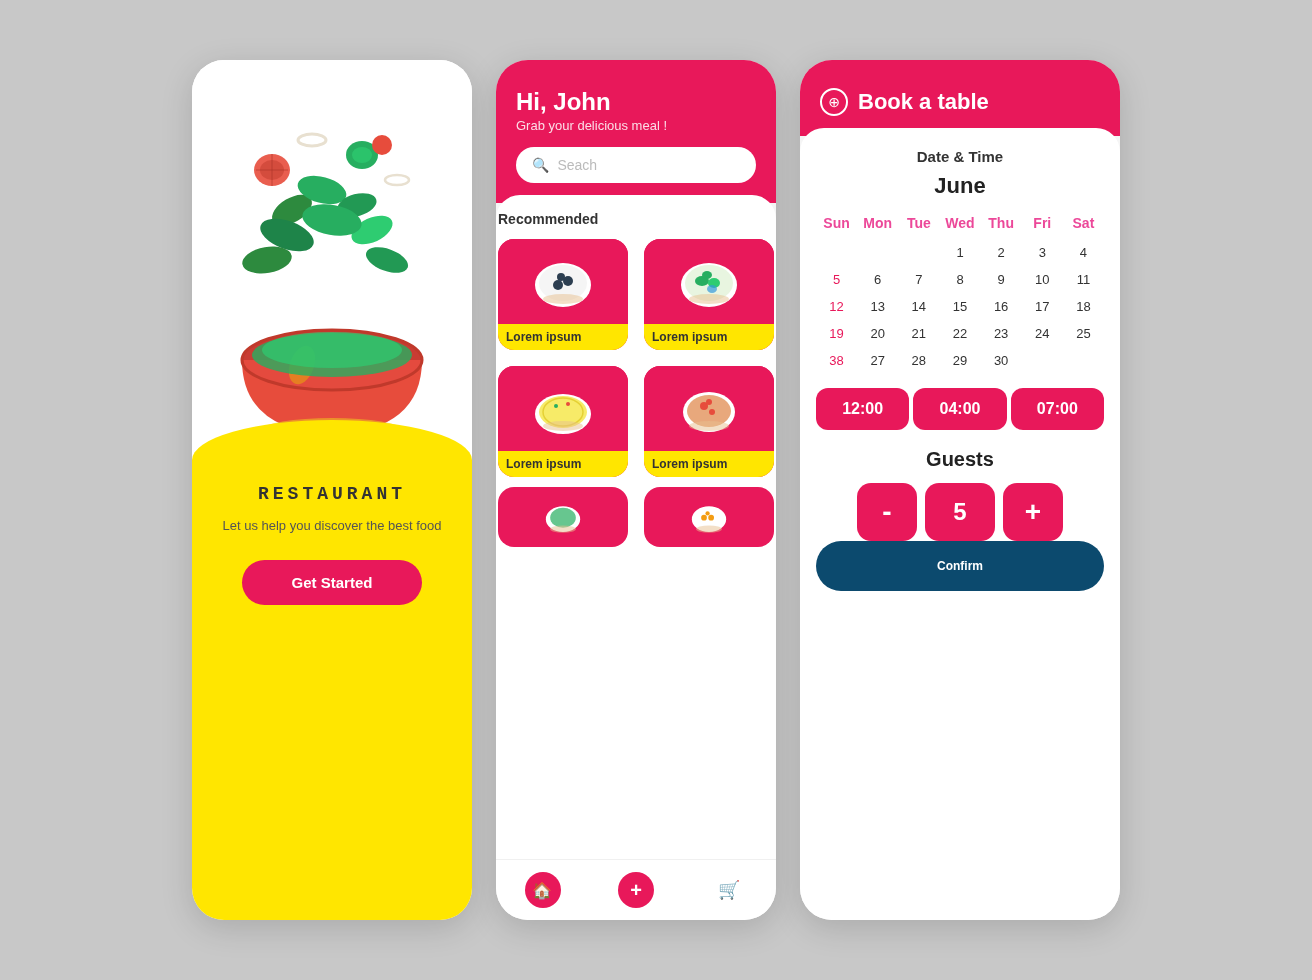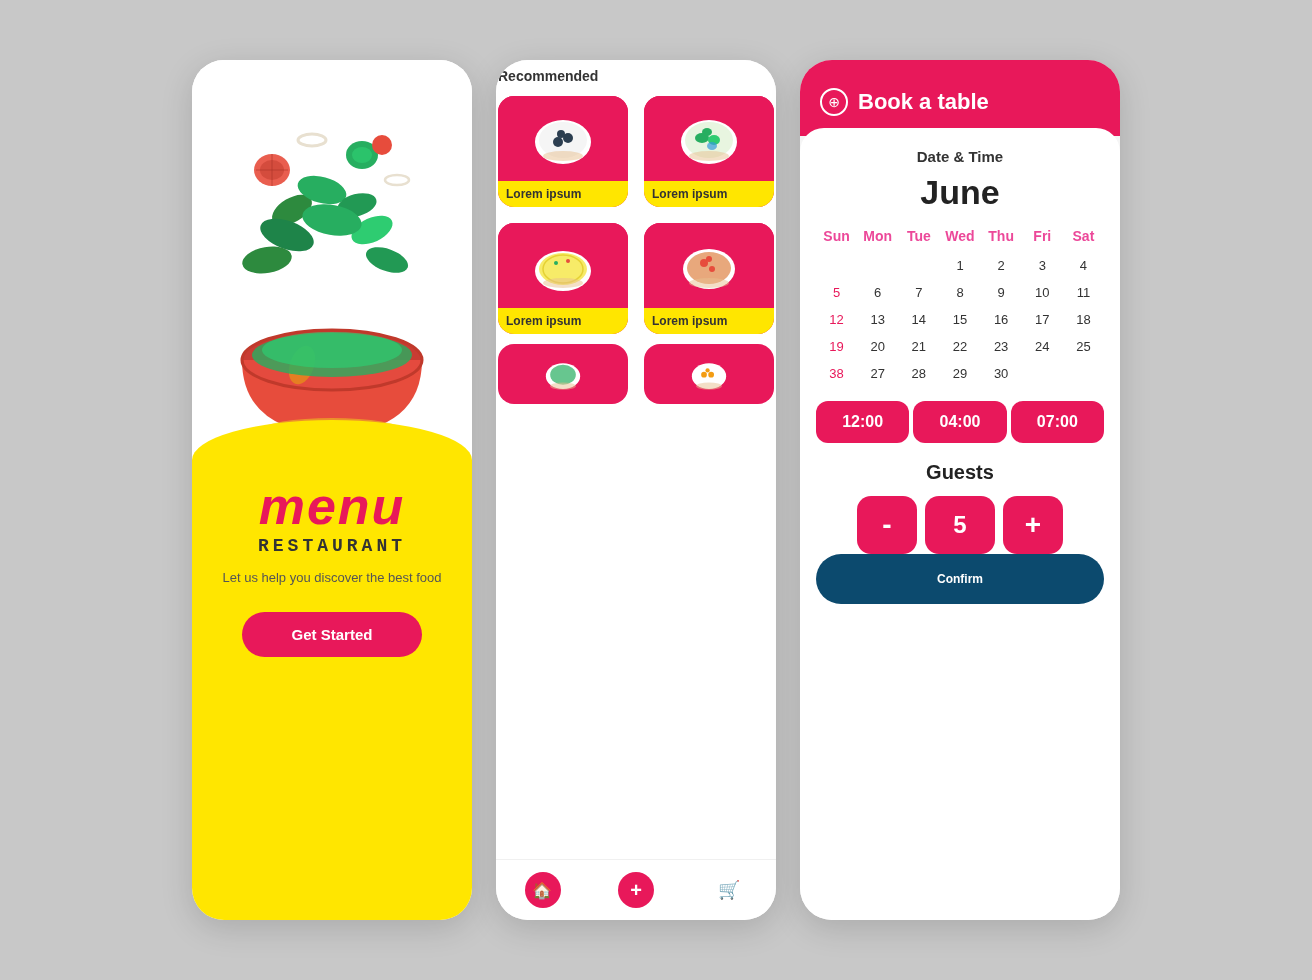--- a/index.html
+++ b/index.html
@@ -253,21 +253,21 @@
       flex-direction: column;
     }
     .date-time-label {
       font-size: 15px;
       font-weight: 600;
       color: #333;
       text-align: center;
       margin-bottom: 8px;
     }
     .month-label {
-      font-size: 34px;
+      font-size: 22px;
       font-weight: 800;
       color: #222;
       text-align: center;
       margin-bottom: 12px;
     }
     .calendar-grid {
       width: 100%;
     }
     .cal-header-row {
       display: grid;
@@ -407,31 +407,38 @@
 
         <ellipse cx="120" cy="235" rx="80" ry="22" fill="#27ae60" opacity="0.8"></ellipse>
         <ellipse cx="120" cy="230" rx="70" ry="18" fill="#2ecc71" opacity="0.7"></ellipse>
 
         <ellipse cx="120" cy="310" rx="70" ry="12" fill="#f0c020" opacity="0.6"></ellipse>
 
         <ellipse cx="120" cy="320" rx="80" ry="18" fill="#FFE600" opacity="0.8"></ellipse>
       </svg>
     </div>
     <div class="screen1-bottom">
-      <div class="menu-title">menu</div>
       <div class="restaurant-title">RESTAURANT</div>
       <div class="screen1-desc">
         <span>Let us help you discover the
 best food</span>
       </div>
       <button class="get-started-btn">Get Started</button>
     </div>
   </div>
 
   <div class="screen2">
+    <div class="screen2-header">
+      <div class="screen2-hi">Hi, John</div>
+      <div class="screen2-sub">Grab your delicious meal !</div>
+      <div class="search-bar">
+        <span class="search-icon">🔍</span>
+        <span class="search-text">Seach</span>
+      </div>
+    </div>
     <div class="screen2-body">
       <div class="recommended-label">Recommended</div>
       <div class="food-grid">
 
         <div class="food-card">
           <div class="food-card-img">
             <svg width="70" height="70" viewBox="0 0 70 70" xmlns="http://www.w3.org/2000/svg">
               <ellipse cx="35" cy="38" rx="28" ry="22" fill="white"></ellipse>
               <ellipse cx="35" cy="36" rx="24" ry="18" fill="#f5f5f5"></ellipse>
               <circle cx="30" cy="38" r="5" fill="#2c3e50"></circle>

